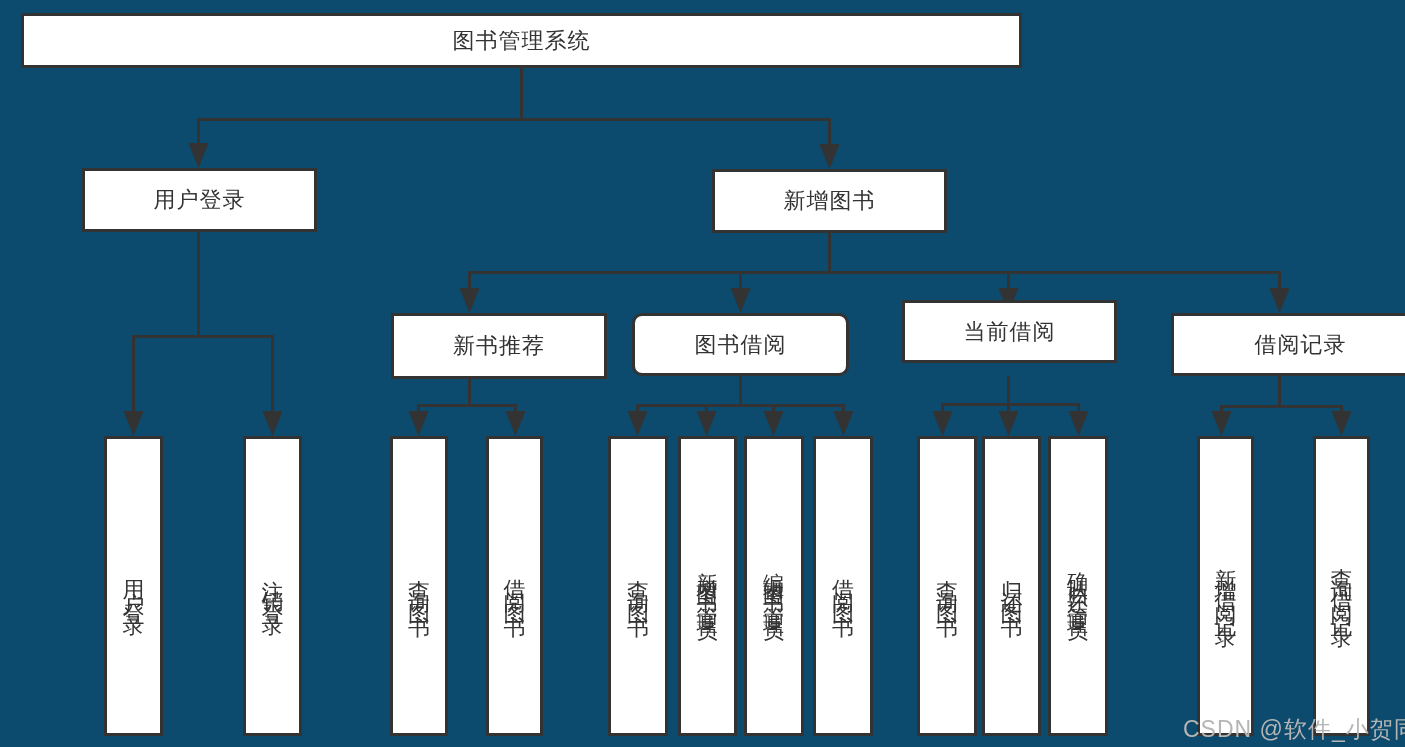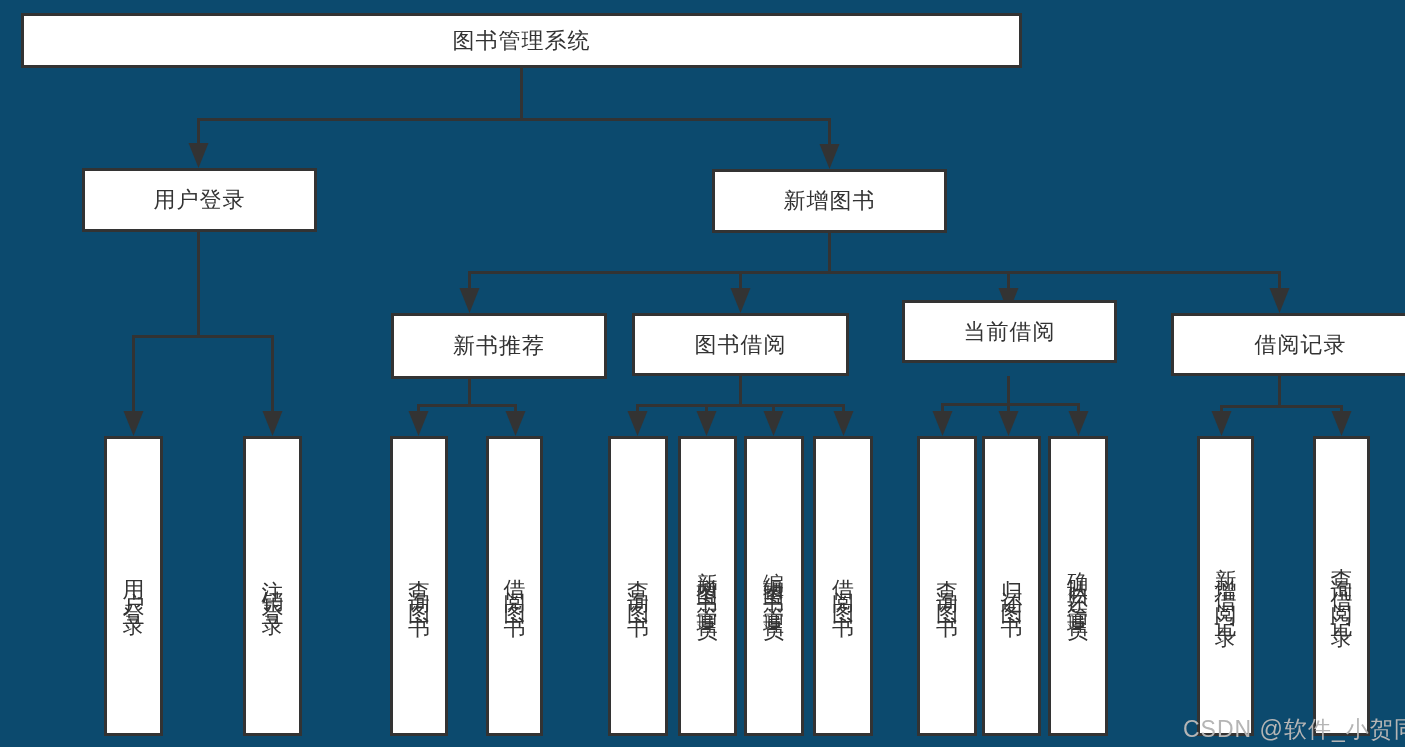--- a/index.html
+++ b/index.html
@@ -110,21 +110,21 @@
       <polygon points="1331.5,411 1351.5,411 1341.5,436" stroke="none"></polygon>
     </g>
   </svg>
 
   <div class="node" style="left:21px; top:13px; width:1001px; height:55px;">图书管理系统</div>
 
   <div class="node" style="left:82px; top:168px; width:235px; height:64px;">用户登录</div>
   <div class="node" style="left:712px; top:169px; width:235px; height:64px;">新增图书</div>
 
   <div class="node" style="left:384px; top:313px; width:216px; height:66px;margin-left:7px;">新书推荐</div>
-  <div class="node" style="left:632px; top:313px; width:217px; height:63px;">图书借阅</div>
+  <div class="node" style="left:632px; top:313px; width:217px; height:63px;border-radius:10px;">图书借阅</div>
   <div class="node" style="left:902px; top:300px; width:215px; height:63px;">当前借阅</div>
   <div class="node" style="left:1171px; top:313px; width:259px; height:63px;">借阅记录</div>
 
   <div class="node v" style="left:104px; top:436px; width:59px; height:300px;">用户登录</div>
   <div class="node v" style="left:243px; top:436px; width:59px; height:300px;">注销登录</div>
 
   <div class="node v" style="left:390px; top:436px; width:58px; height:300px;">查询图书</div>
   <div class="node v" style="left:486px; top:436px; width:57px; height:300px;">借阅图书</div>
 
   <div class="node v" style="left:608px; top:436px; width:60px; height:300px;">查询图书</div>

